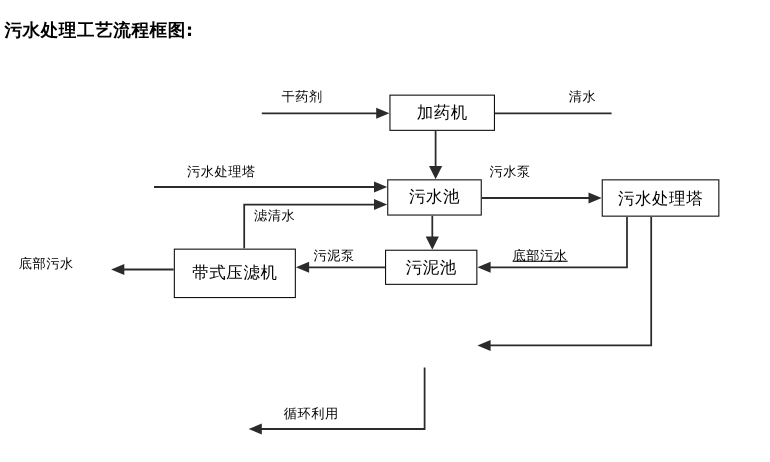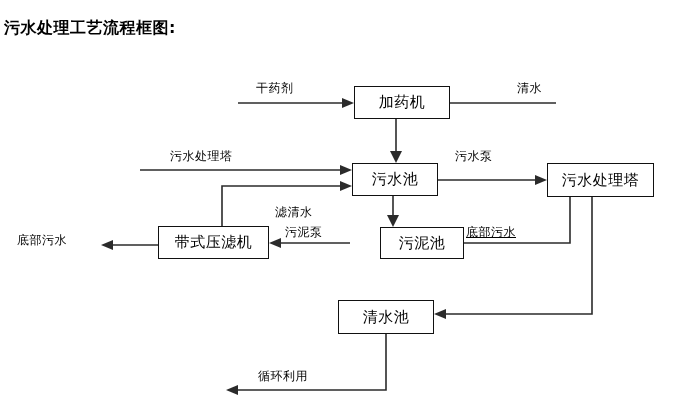--- a/index.html
+++ b/index.html
@@ -118,41 +118,38 @@
   </div>
 
   <div class="node" style="left:352px; top:163px; width:86px; height:33px;">
     <span>污水池</span>
   </div>
 
   <div class="node" style="left:547px; top:163px; width:107px; height:34px;">
     <span>污水处理塔</span>
   </div>
 
-  <div class="node" style="left:158px; top:226px; width:111px; height:33px;">
+  <div class="node" style="left:158px; top:226px; width:111px; height:45px;">
     <span>带式压滤机</span>
   </div>
 
-  <div class="node" style="left:350px; top:227px; width:84px; height:32px;margin-left:30px;">
+  <div class="node" style="left:350px; top:227px; width:84px; height:32px;">
     <span>污泥池</span>
   </div>
 
-  <div class="node" style="left:338px; top:300px; width:96px; height:34px;">
-    <span>清水池</span>
-  </div>
 
   <div class="edge-label" style="left:256px; top:80px;">干药剂</div>
 
   <div class="edge-label" style="left:478px; top:80px;margin-left:39px;">清水</div>
 
   <div class="edge-label" style="left:170px; top:148px;">污水处理塔</div>
 
-  <div class="edge-label" style="left:231px; top:204px;margin-left:44px;">滤清水</div>
+  <div class="edge-label" style="left:231px; top:188px;">滤清水</div>
 
-  <div class="edge-label" style="left:455px; top:148px;">污水泵</div>
+  <div class="edge-label" style="left:445px; top:148px;">污水泵</div>
 
   <div class="edge-label" style="left:466px; top:224px;text-decoration:underline;">底部污水</div>
 
   <div class="edge-label" style="left:285px; top:224px;text-align:center;">污泥泵</div>
 
   <div class="edge-label" style="left:17px; top:232px;">底部污水</div>
 
   <div class="edge-label" style="left:258px; top:368px;text-align:center;">循环利用</div>
 
 </div>

